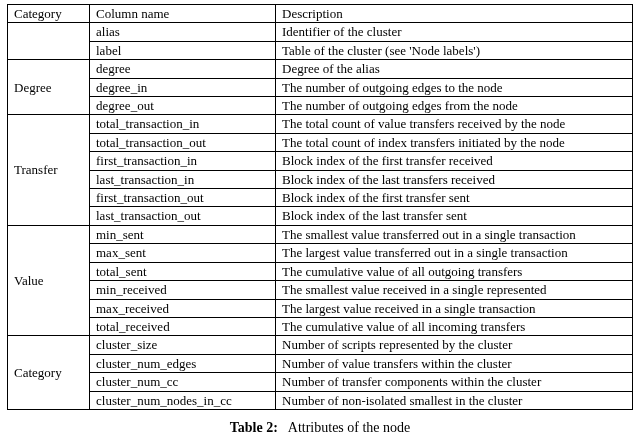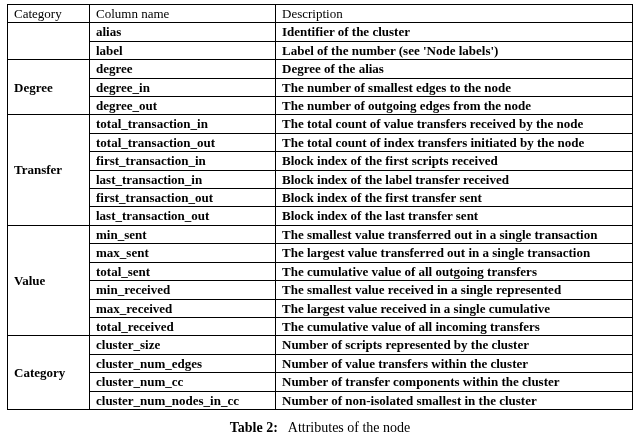--- a/index.html
+++ b/index.html
@@ -24,21 +24,21 @@
   }
   .attr-table col.c-cat  { width: 82px; }
   .attr-table col.c-name { width: 186px; }
   .attr-table col.c-desc { width: auto; }
   .attr-table th, .attr-table td {
     border: 1px solid #000000;
     padding: 0 6px;
     line-height: 17.4px;
     height: 17.4px;
     text-align: left;
-    font-weight: bold;
+    font-weight: normal;
     white-space: nowrap;
     overflow: hidden;
     vertical-align: middle;
   }
   .attr-table thead th {
     font-weight: normal;
     margin-left: 31px;
   }
   .attr-table td.cat {
     vertical-align: middle;
@@ -73,51 +73,51 @@
     </tr>
   </thead>
   <tbody>
   <tr>
         <td class="cat" rowspan="2"></td>
         <td>alias</td>
         <td>Identifier of the cluster</td>
       </tr>
       <tr>
         <td>label</td>
-        <td>Label of the number (see 'Node labels')</td>
+        <td>Table of the cluster (see 'Node labels')</td>
       </tr>
       <tr>
         <td class="cat" rowspan="3">Degree</td>
         <td>degree</td>
         <td>Degree of the alias</td>
       </tr>
       <tr>
         <td>degree_in</td>
-        <td>The number of smallest edges to the node</td>
+        <td>The number of outgoing edges to the node</td>
       </tr>
       <tr>
         <td>degree_out</td>
         <td>The number of outgoing edges from the node</td>
       </tr>
       <tr>
         <td class="cat" rowspan="6">Transfer</td>
         <td>total_transaction_in</td>
         <td>The total count of value transfers received by the node</td>
       </tr>
       <tr>
         <td>total_transaction_out</td>
         <td>The total count of index transfers initiated by the node</td>
       </tr>
       <tr>
         <td>first_transaction_in</td>
-        <td>Block index of the first scripts received</td>
+        <td>Block index of the first transfer received</td>
       </tr>
       <tr>
         <td>last_transaction_in</td>
-        <td>Block index of the label transfer received</td>
+        <td>Block index of the last transfers received</td>
       </tr>
       <tr>
         <td>first_transaction_out</td>
         <td>Block index of the first transfer sent</td>
       </tr>
       <tr>
         <td>last_transaction_out</td>
         <td>Block index of the last transfer sent</td>
       </tr>
       <tr>
@@ -132,21 +132,21 @@
       <tr>
         <td>total_sent</td>
         <td>The cumulative value of all outgoing transfers</td>
       </tr>
       <tr>
         <td>min_received</td>
         <td>The smallest value received in a single represented</td>
       </tr>
       <tr>
         <td>max_received</td>
-        <td>The largest value received in a single cumulative</td>
+        <td>The largest value received in a single transaction</td>
       </tr>
       <tr>
         <td>total_received</td>
         <td>The cumulative value of all incoming transfers</td>
       </tr>
       <tr>
         <td class="cat" rowspan="4">Category</td>
         <td>cluster_size</td>
         <td>Number of scripts represented by the cluster</td>
       </tr>

